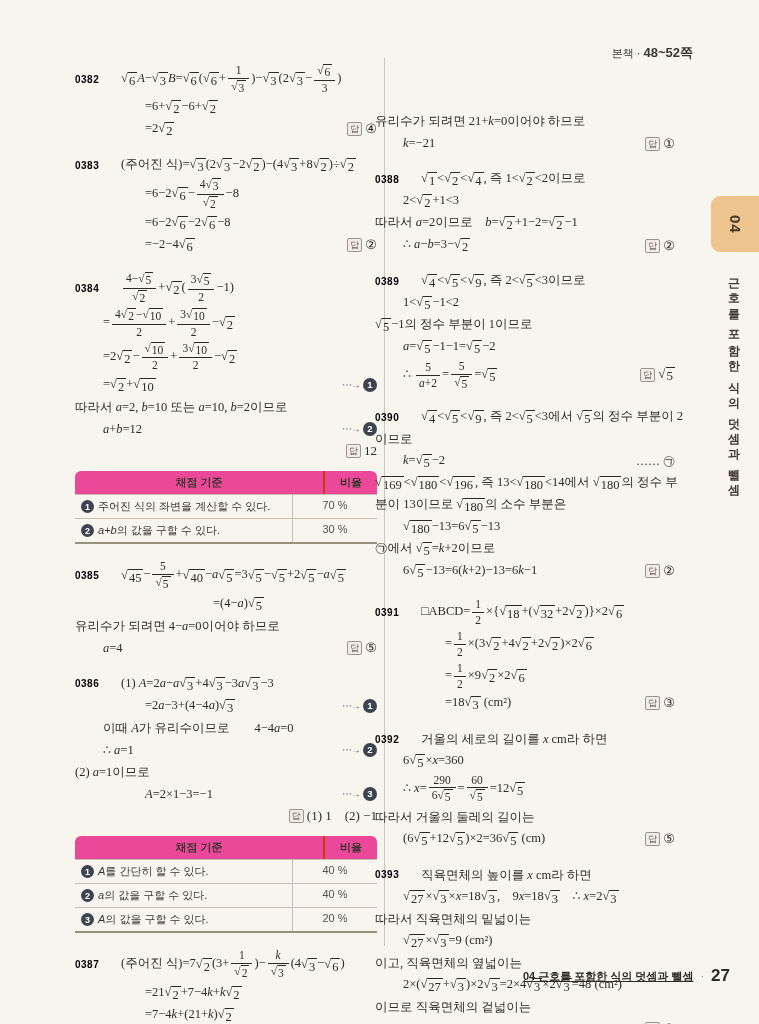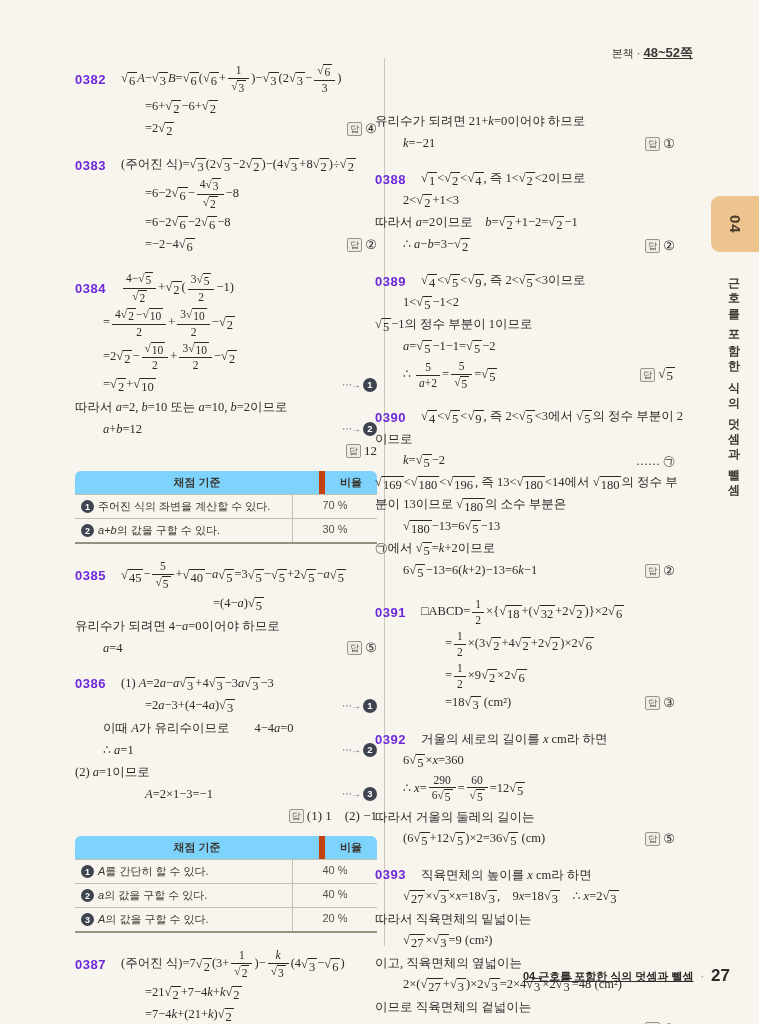--- a/index.html
+++ b/index.html
@@ -1,32 +1,32 @@
 <!DOCTYPE html>
 <html><head>
 <meta charset="utf-8">
 <style>
   html,body{margin:0;padding:0;}
   body{background:#e8e4dc;font-family:"Liberation Sans",sans-serif;}
   .page{position:relative;width:759px;height:1024px;background:#f8f5ef;overflow:hidden;color:#332f2b;}
 
   
   .hdr{position:absolute;top:44px;right:66px;font-size:11px;color:#3a3631;}
-  .hdr b{font-size:13px;font-weight:700;text-decoration:underline;}
+  .hdr b{font-size:13px;font-weight:700;}
 
   
   .col{position:absolute;top:62px;width:302px;font-family:"Liberation Serif",serif;font-size:12.5px;color:#2e2b27;}
   .col-left{left:75px;}
   .col-right{left:375px;width:300px;margin-top:48px;}
   .divider{position:absolute;left:384px;top:58px;height:888px;width:1px;background:#ccc6ba;}
 
   .prob{margin-bottom:15px;}
   .ln{display:flex;align-items:center;min-height:21px;margin:1px 0;}
   .mth{white-space:nowrap;line-height:1.45;}
-  .pnum{flex:0 0 46px;color:#6d28d9;font-weight:700;font-family:"Liberation Sans",sans-serif;font-size:13px;letter-spacing:.5px;}
+  .pnum{flex:0 0 46px;color:#000000;font-weight:700;font-family:"Liberation Sans",sans-serif;font-size:10px;letter-spacing:.5px;}
   .ind0{padding-left:0;}
   .ind1{padding-left:28px;}
   .ind2{padding-left:70px;}
   .ind3{padding-left:138px;}
 
   
   .sq{display:inline-flex;align-items:flex-start;white-space:nowrap;}
   .sqs{line-height:1.1;}
   .sqv{border-top:1px solid #2e2b27;padding:0 2px 0 1px;line-height:1.3;}
   .fr{display:inline-flex;flex-direction:column;vertical-align:middle;text-align:center;font-size:.92em;line-height:1.3;margin:0 2px;}
@@ -37,23 +37,23 @@
   
   .mark{margin-left:auto;display:inline-flex;align-items:center;gap:3px;flex:0 0 auto;padding-left:8px;}
   .ansbox{display:inline-block;border:1px solid #9a958c;border-radius:2px;background:#f1ede5;color:#6d675e;font-family:"Liberation Sans",sans-serif;font-size:9px;line-height:12px;padding:0 2px;}
   .av{font-size:13px;}
   .arr{color:#5a6270;font-size:10px;letter-spacing:-1px;}
   .scirc{display:inline-flex;align-items:center;justify-content:center;width:14px;height:14px;border-radius:50%;background:#3d4450;color:#fff;font-family:"Liberation Sans",sans-serif;font-size:9.5px;font-weight:700;}
   .note{font-size:12px;color:#2e2b27;}
 
   
   .gtable{margin:10px 0 14px 0;font-family:"Liberation Sans",sans-serif;font-size:11px;color:#3a362f;border-bottom:2px solid #96907f;}
-  .gt-head{display:flex;background:#7dd3fc;border-radius:6px 6px 0 0;font-weight:700;}
+  .gt-head{display:flex;background:#ec4899;border-radius:6px 6px 0 0;font-weight:700;}
   .gt-head .c1{flex:1;text-align:center;padding:4px 0;}
-  .gt-head .c2{flex:0 0 52px;text-align:center;padding:4px 0;border-left:6px solid #c2410c;}
+  .gt-head .c2{flex:0 0 52px;text-align:center;padding:4px 0;border-left:2px solid #c2410c;}
   .gt-row{display:flex;border-top:1px solid #c6beb1;background:#f8f5ef;}
   .gt-row:first-of-type{border-top:none;}
   .gt-row .c1{flex:1;padding:4px 6px;display:flex;align-items:center;gap:4px;}
   .gt-row .c2{flex:0 0 52px;text-align:center;padding:4px 16px;border-left:1px solid #c6beb1;color:#55504a;}
   .gt-row .scirc{width:13px;height:13px;font-size:9px;flex:0 0 auto;}
 
   
   .tab{position:absolute;right:0;top:196px;width:48px;height:56px;background:#eec48e;border-radius:9px 0 0 9px;display:flex;align-items:center;justify-content:center;}
   .tab-no{writing-mode:vertical-rl;font-weight:700;font-size:15px;color:#453a2b;letter-spacing:1px;}
   .side-title{position:absolute;right:17px;top:270px;writing-mode:vertical-rl;font-size:12px;font-weight:700;color:#3f3a33;letter-spacing:3px;}

